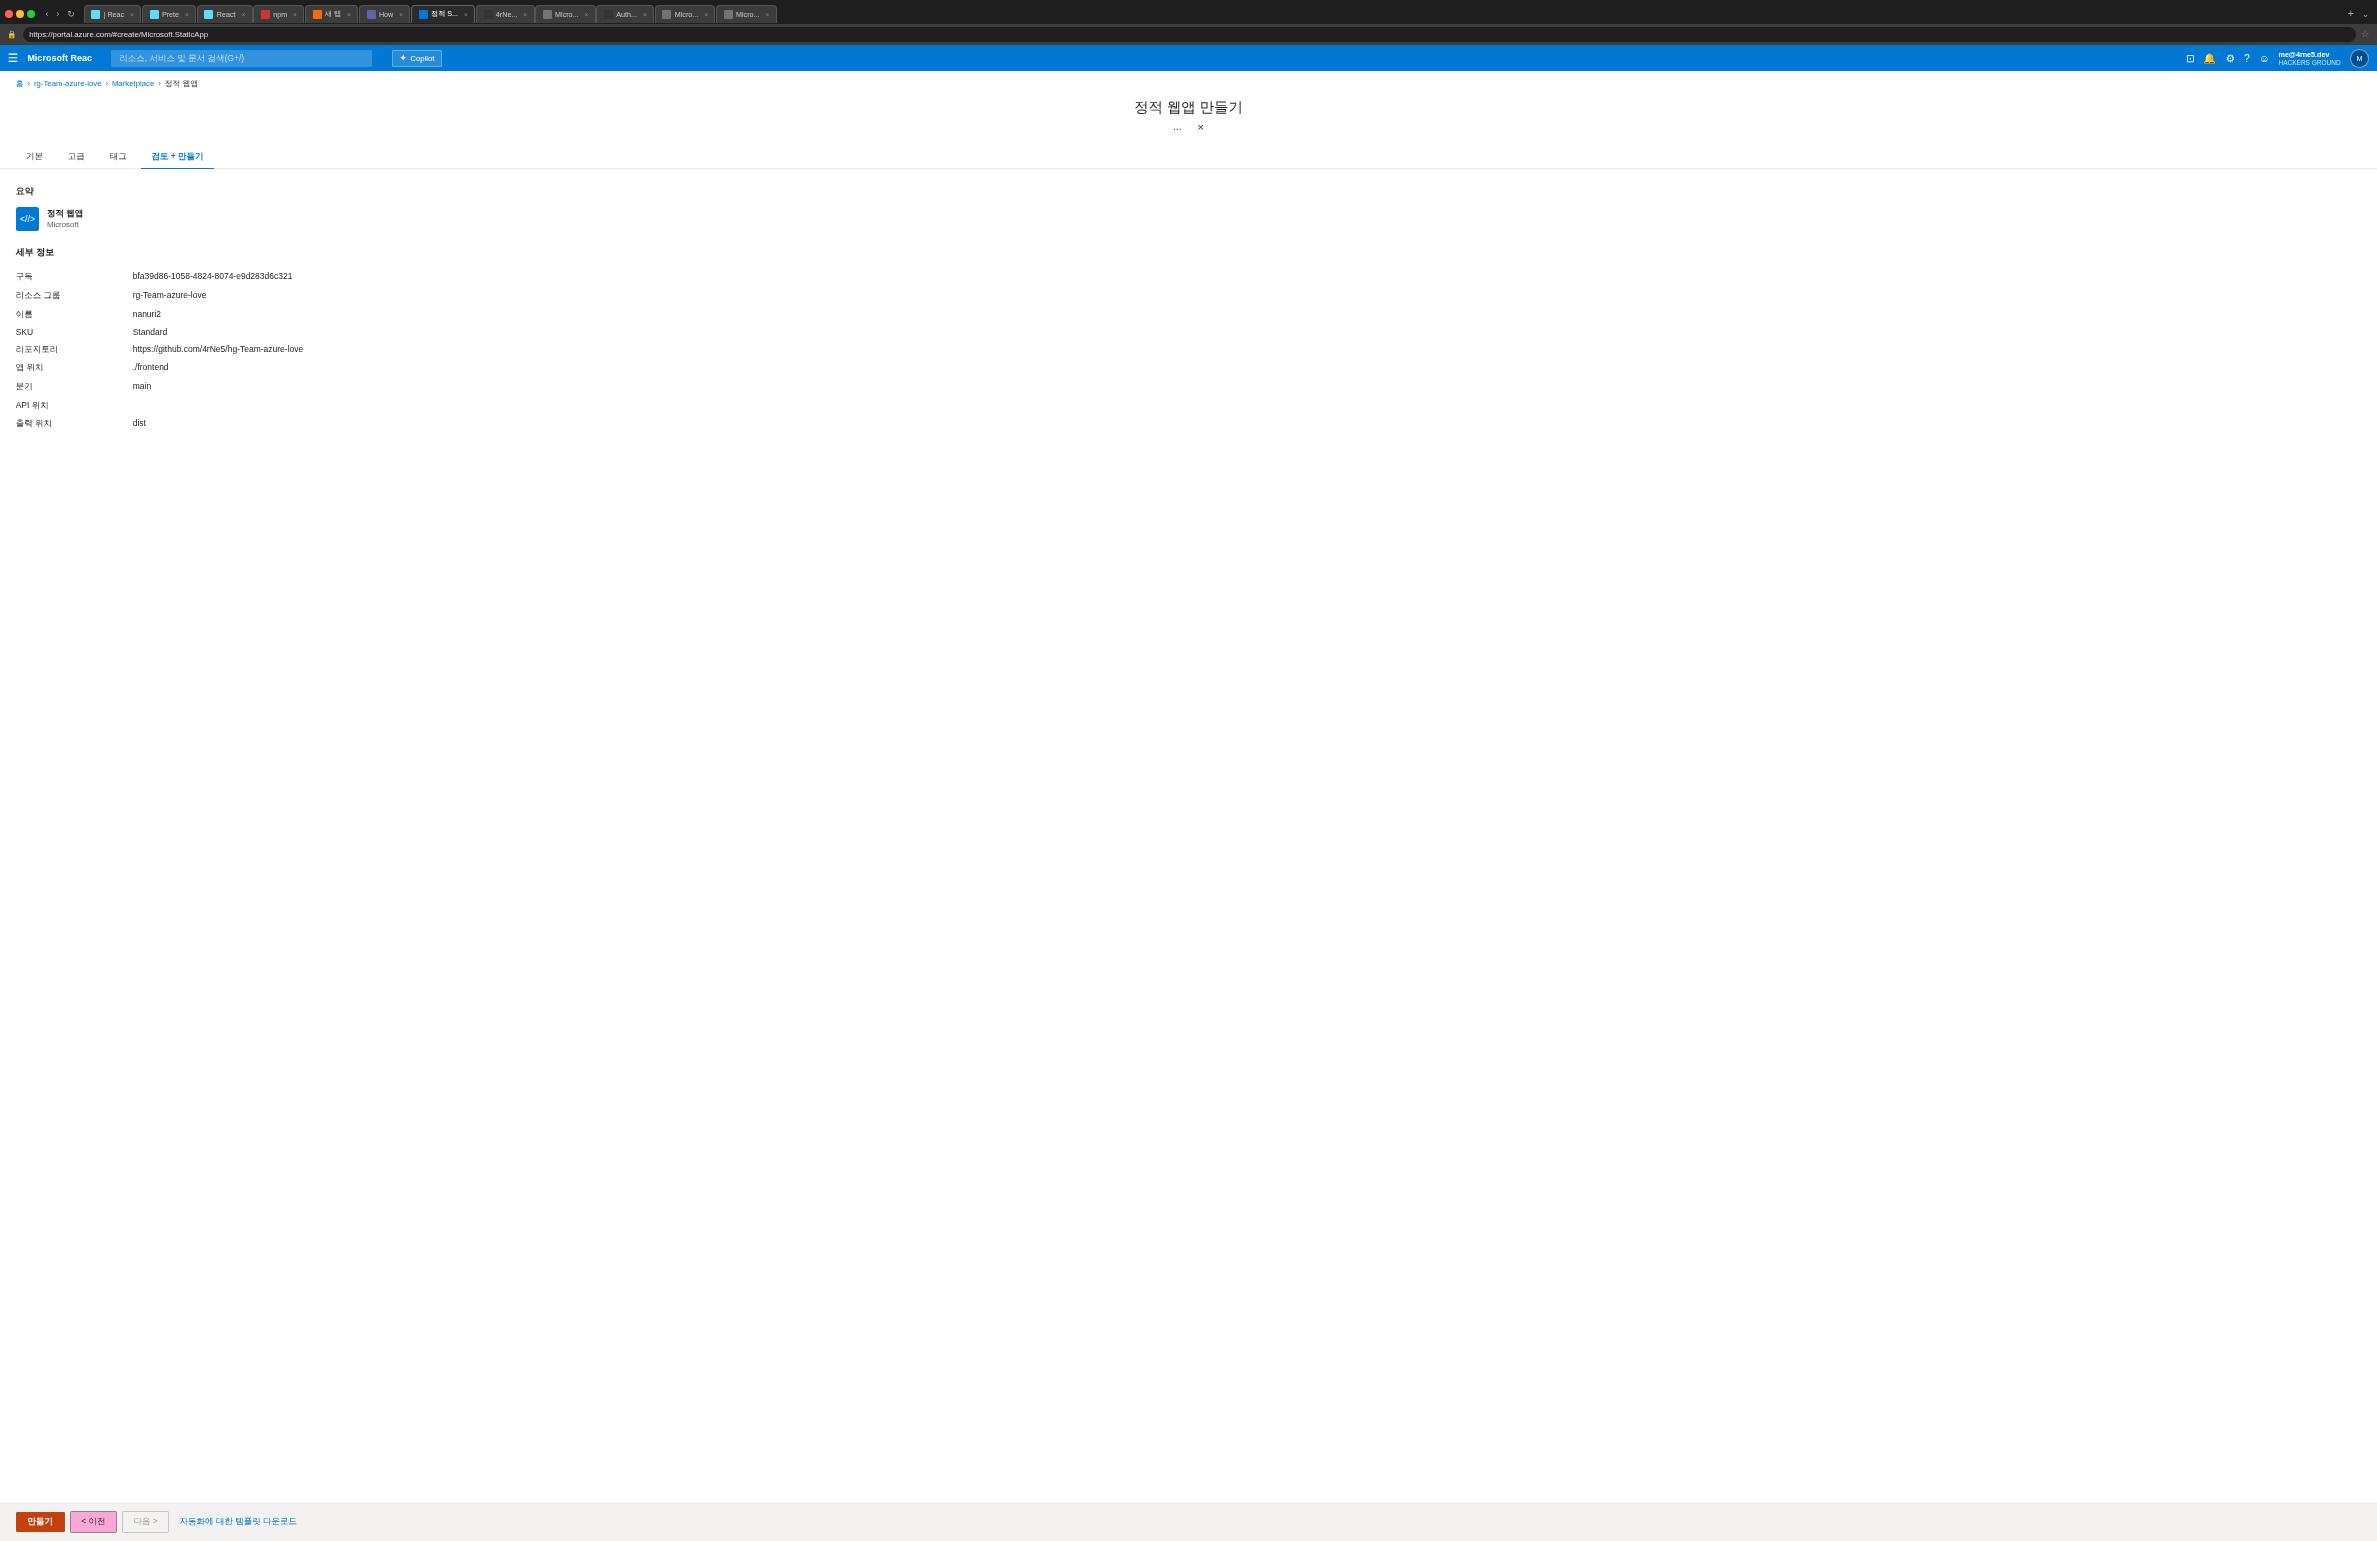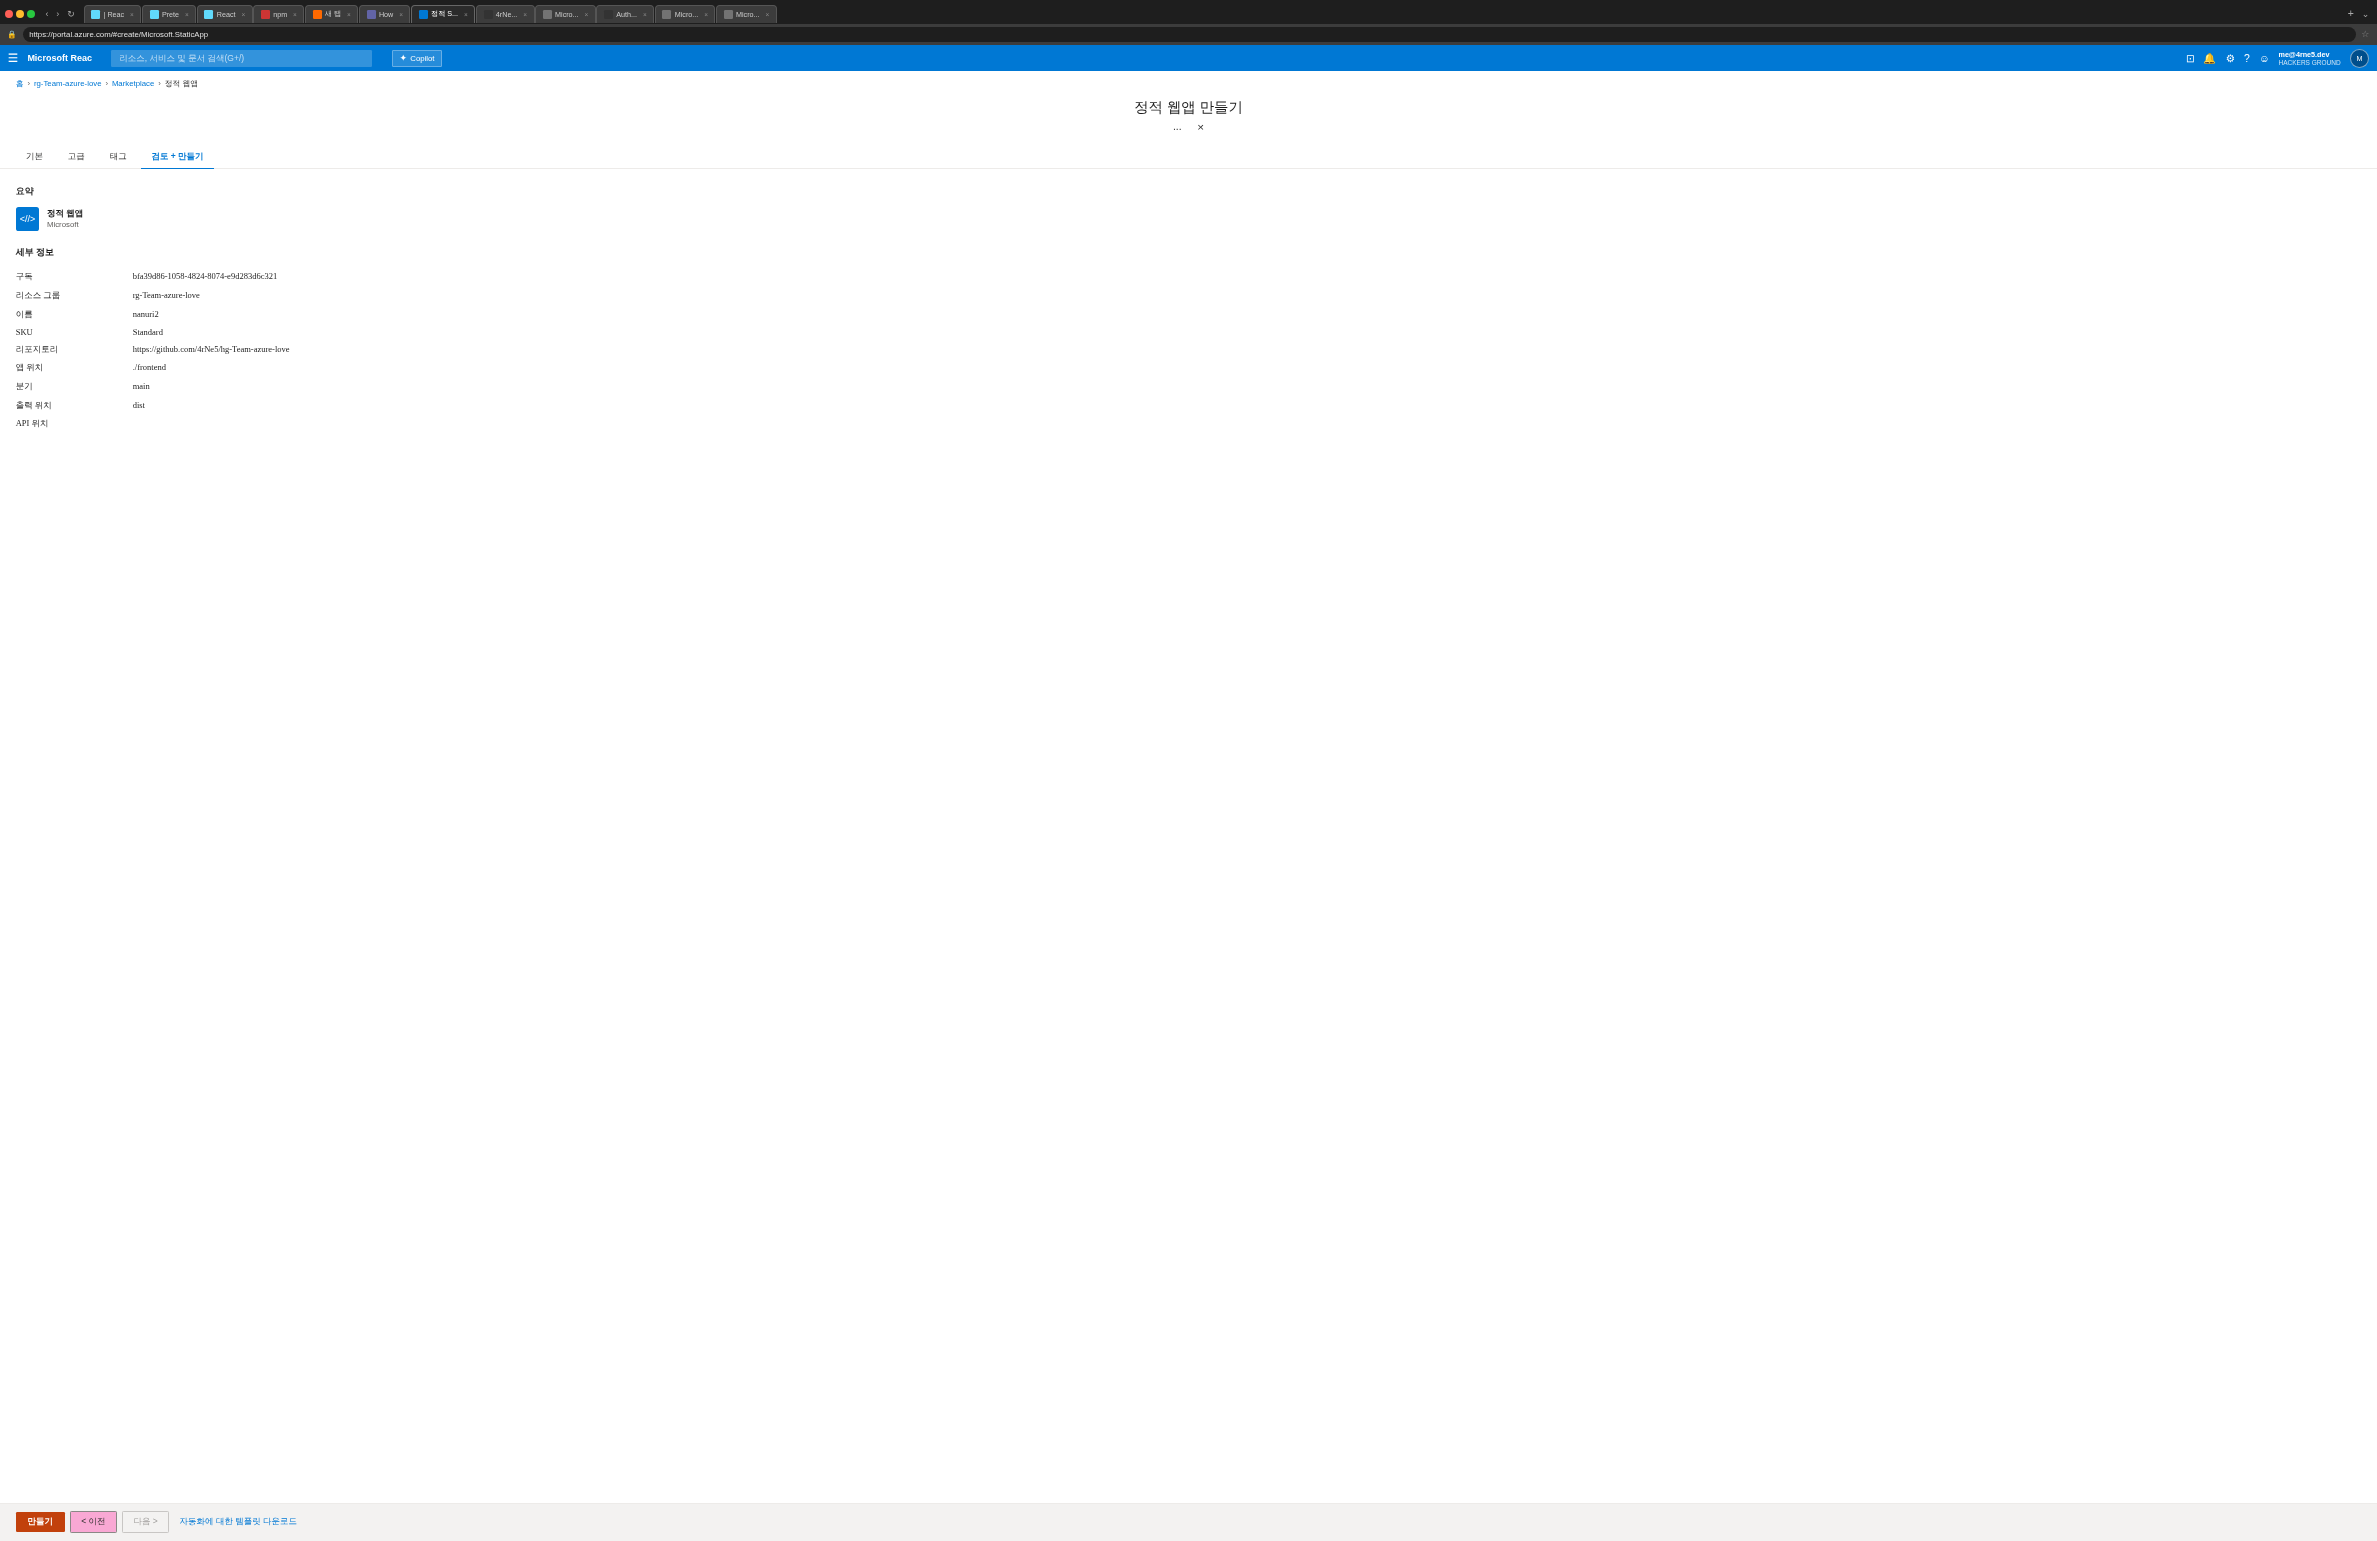--- a/index.html
+++ b/index.html
@@ -181,21 +181,21 @@
       width: 23.5px; height: 23.5px; background: #0078d4;
       border-radius: 2.6px; display: flex; align-items: center;
       justify-content: center; color: white; font-size: 9px;
       flex-shrink: 0;
     }
     .product-info { display: flex; flex-direction: column; }
     .product-name { font-size: 8.5px; font-weight: 600; color: #1e1e1e; }
     .product-vendor { font-size: 7.8px; color: #605e5c; }
 
     
-    .detail-section { margin-top: 2px; font-family: Liberation Serif, serif; }
+    .detail-section { margin-top: 2px; }
     .detail-row {
       display: flex; align-items: flex-start;
       padding: 3.3px 0; font-size: 8.5px;
     }
     .detail-label {
       width: 117px; min-width: 117px; color: #1e1e1e; font-weight: 400;
     }
     .detail-value { color: #1e1e1e; }
 
     
@@ -420,26 +420,26 @@
       </div>
       <div class="detail-row">
         <span class="detail-label">앱 위치</span>
         <span class="detail-value">./frontend</span>
       </div>
       <div class="detail-row">
         <span class="detail-label">분기</span>
         <span class="detail-value">main</span>
       </div>
       <div class="detail-row">
+        <span class="detail-label">API 위치</span>
+        <span class="detail-value"></span>
+      </div>
+      <div class="detail-row">
         <span class="detail-label">출력 위치</span>
         <span class="detail-value">dist</span>
-      </div>
-      <div class="detail-row">
-        <span class="detail-label">API 위치</span>
-        <span class="detail-value"></span>
       </div>
     </div>
 
   </div>
 
 </div>
 
 <div class="bottom-toolbar">
   <button class="btn-primary">만들기</button>
   <button class="btn-secondary">&lt; 이전</button>

